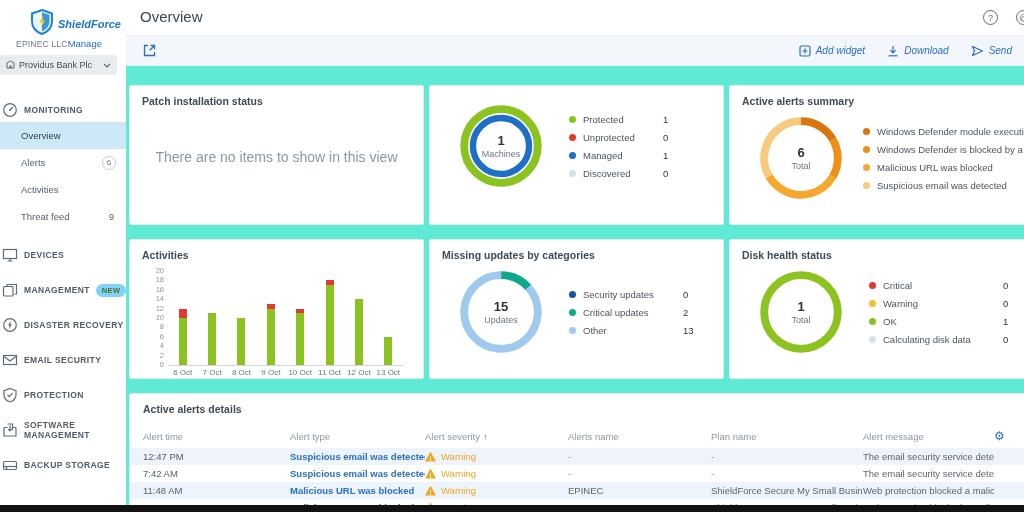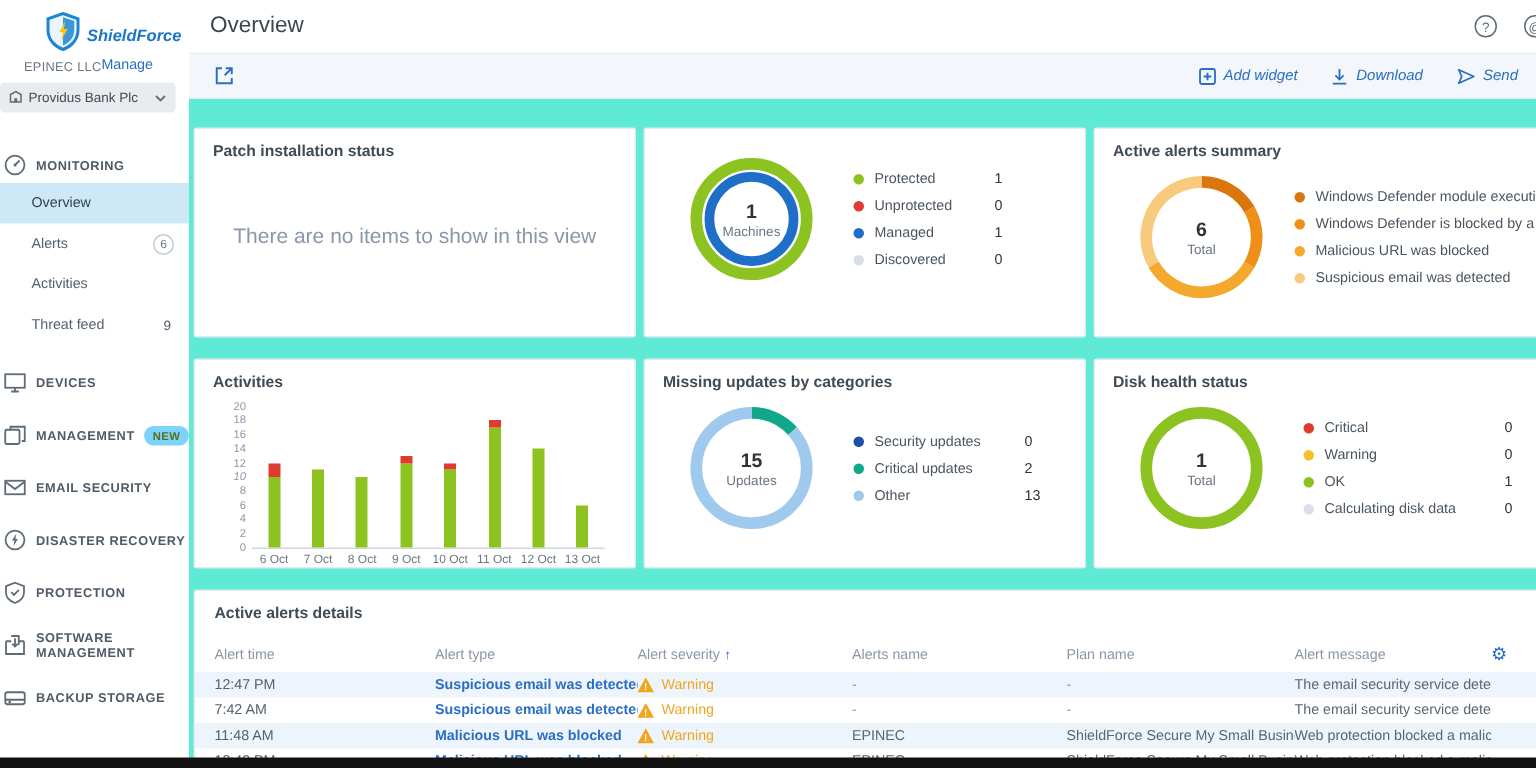--- a/index.html
+++ b/index.html
@@ -171,35 +171,35 @@
             <path d="M5 4.5 V2.5 h9.5 v9.5 h-2" fill="none" stroke="#5f6b79" stroke-width="1.2"></path>
           </svg>
       </span>
       <span class="sec-label">MANAGEMENT</span>
       <span class="new-tag">NEW</span>
     </div>
 
     <div class="sec-row">
       <span class="nav-ico">
         <svg width="16" height="16" viewBox="0 0 16 16">
+            <circle cx="8" cy="8" r="6.3" fill="none" stroke="#5f6b79" stroke-width="1.2"></circle>
+            <polygon points="8.8,3.8 6,8.4 7.6,8.4 7,12.2 9.9,7.4 8.3,7.4" fill="#5f6b79"></polygon>
+          </svg>
+      </span>
+      <span class="sec-label">DISASTER RECOVERY</span>
+    </div>
+
+    <div class="sec-row">
+      <span class="nav-ico">
+        <svg width="16" height="16" viewBox="0 0 16 16">
             <rect x="1.5" y="3.5" width="13" height="9" fill="none" stroke="#5f6b79" stroke-width="1.2"></rect>
             <polyline points="2,4.5 8,9 14,4.5" fill="none" stroke="#5f6b79" stroke-width="1.2"></polyline>
           </svg>
       </span>
       <span class="sec-label">EMAIL SECURITY</span>
-    </div>
-
-    <div class="sec-row">
-      <span class="nav-ico">
-        <svg width="16" height="16" viewBox="0 0 16 16">
-            <circle cx="8" cy="8" r="6.3" fill="none" stroke="#5f6b79" stroke-width="1.2"></circle>
-            <polygon points="8.8,3.8 6,8.4 7.6,8.4 7,12.2 9.9,7.4 8.3,7.4" fill="#5f6b79"></polygon>
-          </svg>
-      </span>
-      <span class="sec-label">DISASTER RECOVERY</span>
     </div>
 
     <div class="sec-row">
       <span class="nav-ico">
         <svg width="16" height="16" viewBox="0 0 16 16">
             <path d="M8 1.5 L14 3.7 V8 C14 11.7 11.3 13.8 8 15 C4.7 13.8 2 11.7 2 8 V3.7 Z" fill="none" stroke="#5f6b79" stroke-width="1.2"></path>
             <polyline points="5.5,7.8 7.3,9.6 10.6,6.2" fill="none" stroke="#5f6b79" stroke-width="1.2"></polyline>
           </svg>
       </span>
       <span class="sec-label">PROTECTION</span>

